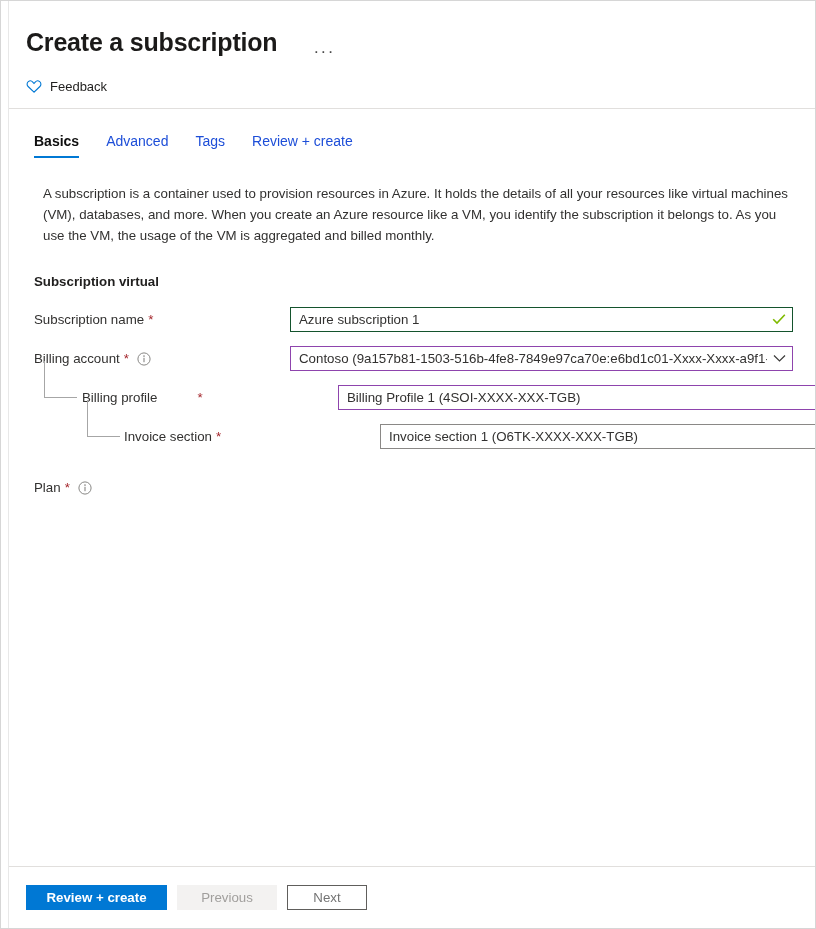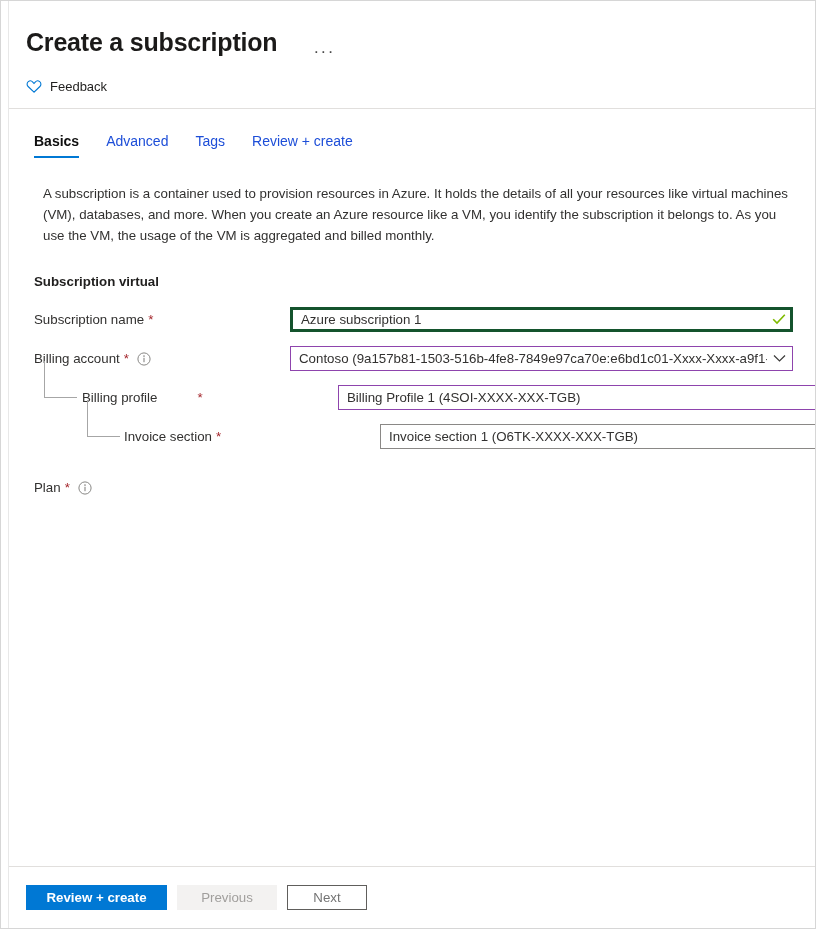--- a/index.html
+++ b/index.html
@@ -226,21 +226,21 @@
     flex: 0 0 auto;
     display: inline-flex;
     align-items: center;
     margin-left: 6px;
   }
   .chev svg, .check svg { display: block; }
   input.field-input {
     box-sizing: border-box;
     width: 100%;
     height: 25px;
-    border: 3px solid #14532d;
+    border: 1px solid #14532d;
     background: #ffffff;
     padding: 0 28px 0 8px;
     font-size: 13.3px;
     color: #323130;
     font-family: inherit;
     outline: none;
   }
   .input-wrap { position: relative; }
   .input-check {
     position: absolute;

